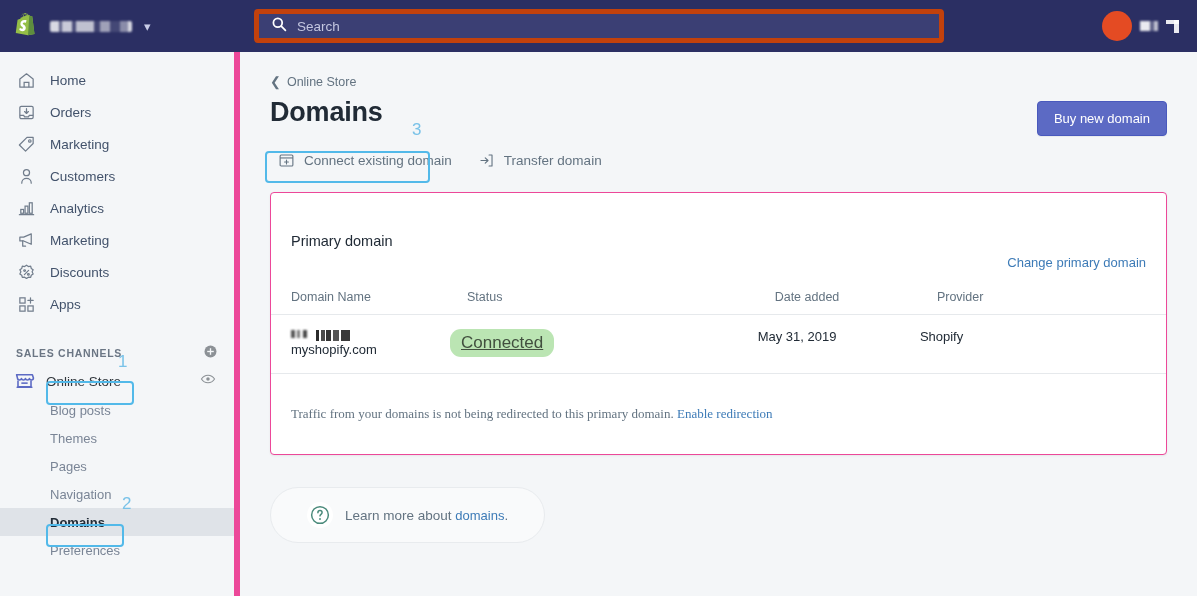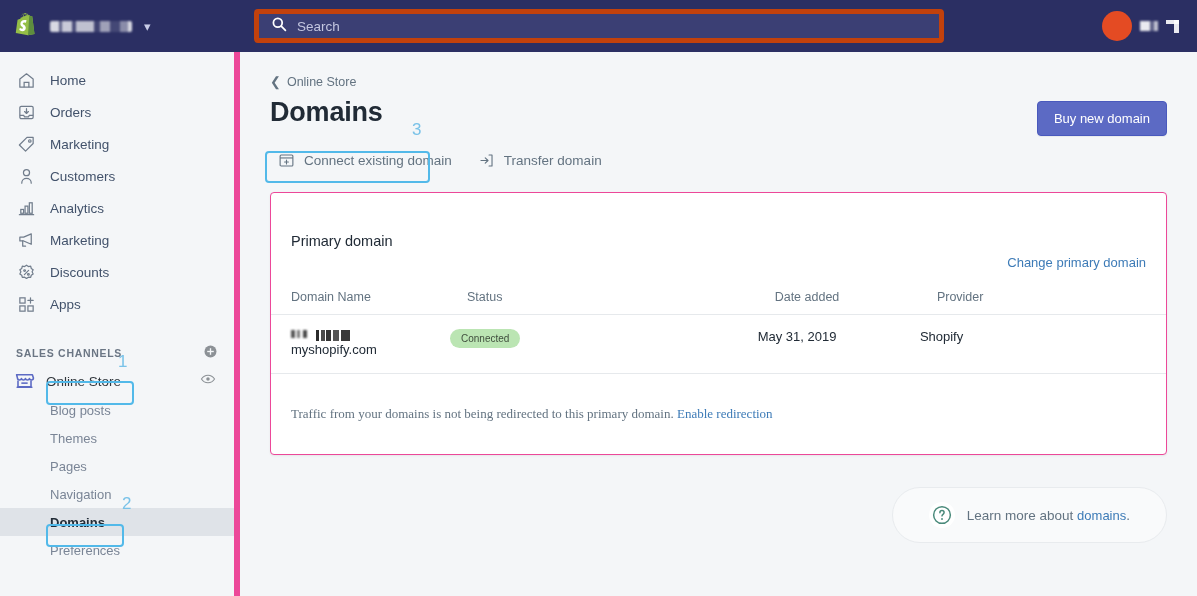--- a/index.html
+++ b/index.html
@@ -158,31 +158,31 @@
   }
   .dom-blur2 {
     display:inline-block; width: 34px; height: 11px; position: relative; top: 1px;
     background: repeating-linear-gradient(90deg,#2b2b2b 0 3px, #ffffff 3px 5px, #4a4a4a 5px 9px, #ffffff 9px 10px, #333 10px 15px, #fff 15px 17px, #555 17px 23px, #fff 23px 25px, #3a3a3a 25px 34px);
     filter: blur(.75px); margin-right: 1px;
   }
   .dom-text { font-size: 13px; color: #212b36; }
 
   .badge {
     display: inline-block; background: #bbe5b3; color: #414f3e;
-    font-size: 10px; padding: 4px 11px 4px 11px; border-radius: 11px;
+    font-size: 17px; padding: 4px 11px 4px 11px; border-radius: 11px; text-decoration: underline;
   }
 
   .card-foot {
     border-top: 1px solid #e6e9ec; padding: 32px 20px;
     font-size: 13px; color: #637381; font-family: Liberation Serif, serif;
   }
   .card-foot .link { font-size: 13px; }
 
   
-  .help-wrap { display: flex; justify-content: flex-end; margin-top: 32px; }
+  .help-wrap { display: flex; justify-content: flex-start; margin-top: 32px; }
   .help-pill {
     display: flex; align-items: center; gap: 12px;
     background: #f9fafb; border: 1px solid #e8ebee; border-radius: 28px;
     padding: 14px 36px; color: #637381; font-size: 13.5px;
   }
   .help-ico { width: 26px; height: 26px; border-radius: 50%; background: #fff;
               display:flex; align-items:center; justify-content:center; color: #4a8a7b; }
 
   
   .anno-num {

